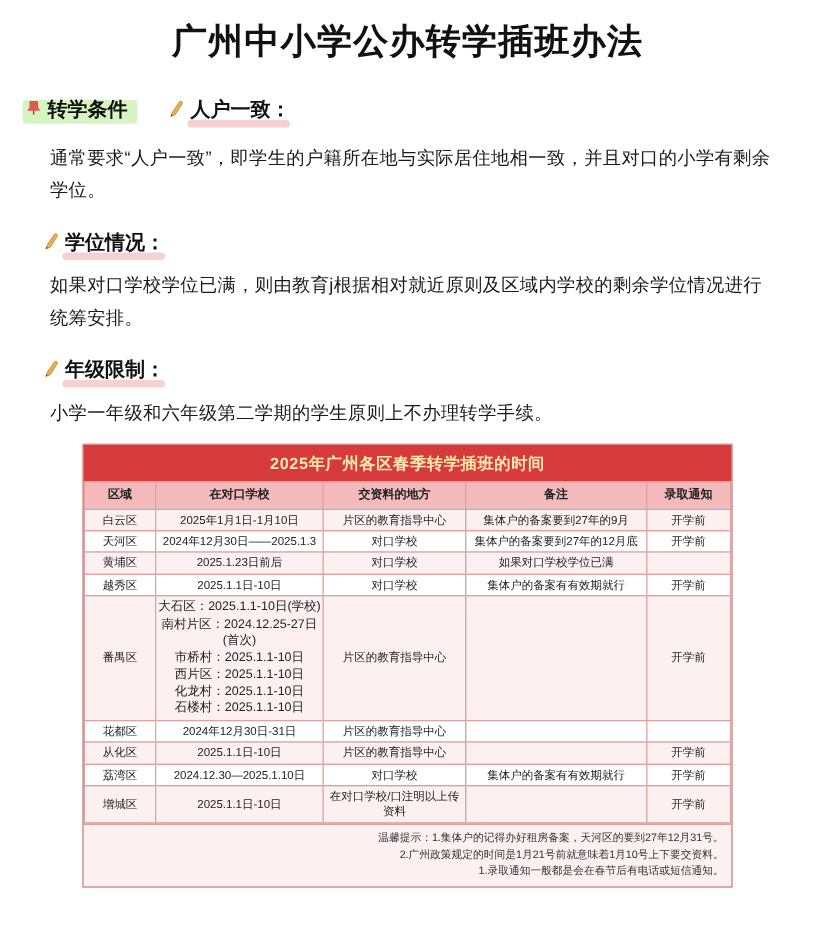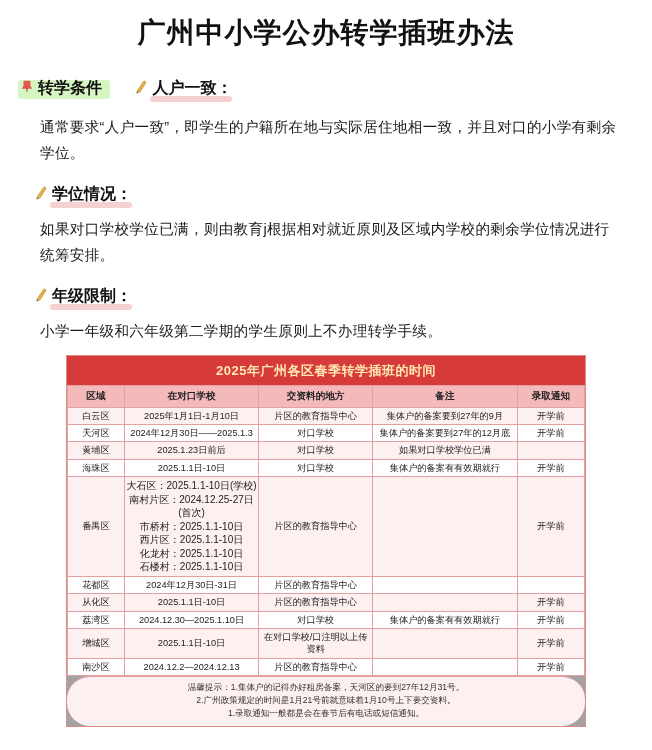--- a/index.html
+++ b/index.html
@@ -134,22 +134,21 @@
   table.sched tbody tr:nth-child(odd) td { background: #fdf0f1; }
   table.sched tbody tr:nth-child(even) td { background: #ffffff; }
   td.multi { font-size: 10px; line-height: 1.45; padding: 3px 1px; }
   .note {
     background: #fdf0f1;
     border-top: 1px solid #e3a0a0;
     font-size: 8.6px;
     line-height: 1.5;
     color: #333;
     padding: 4px 6px 6px 6px;
-    text-align: center;
-    border-radius: 23px;
+    text-align: right;
   }
   .note .nline { display: block; }
 </style>
 </head>
 <body>
 
 <div class="page">
 
   <div class="doc-title">广州中小学公办转学插班办法</div>
 
@@ -227,21 +226,21 @@
             <td>开学前</td>
           </tr>
           <tr>
             <td>黄埔区</td>
             <td>2025.1.23日前后</td>
             <td>对口学校</td>
             <td>如果对口学校学位已满</td>
             <td></td>
           </tr>
           <tr>
-            <td>海珠区</td>
+            <td>越秀区</td>
             <td>2025.1.1日-10日</td>
             <td>对口学校</td>
             <td>集体户的备案有有效期就行</td>
             <td>开学前</td>
           </tr>
           <tr>
             <td>番禺区</td>
             <td class="multi">大石区：2025.1.1-10日(学校)<br>南村片区：2024.12.25-27日(首次)<br>市桥村：2025.1.1-10日<br>西片区：2025.1.1-10日<br>化龙村：2025.1.1-10日<br>石楼村：2025.1.1-10日</td>
             <td>片区的教育指导中心</td>
             <td></td>
@@ -265,27 +264,20 @@
             <td>荔湾区</td>
             <td>2024.12.30—2025.1.10日</td>
             <td>对口学校</td>
             <td>集体户的备案有有效期就行</td>
             <td>开学前</td>
           </tr>
           <tr>
             <td>增城区</td>
             <td>2025.1.1日-10日</td>
             <td>在对口学校/口注明以上传资料</td>
-            <td></td>
-            <td>开学前</td>
-          </tr>
-          <tr>
-            <td>南沙区</td>
-            <td>2024.12.2—2024.12.13</td>
-            <td>片区的教育指导中心</td>
             <td></td>
             <td>开学前</td>
           </tr>
         </tbody>
     </table>
     <div class="note">
       <span class="nline">温馨提示：1.集体户的记得办好租房备案，天河区的要到27年12月31号。</span>
       <span class="nline">2.广州政策规定的时间是1月21号前就意味着1月10号上下要交资料。</span>
       <span class="nline">1.录取通知一般都是会在春节后有电话或短信通知。</span>
     </div>

